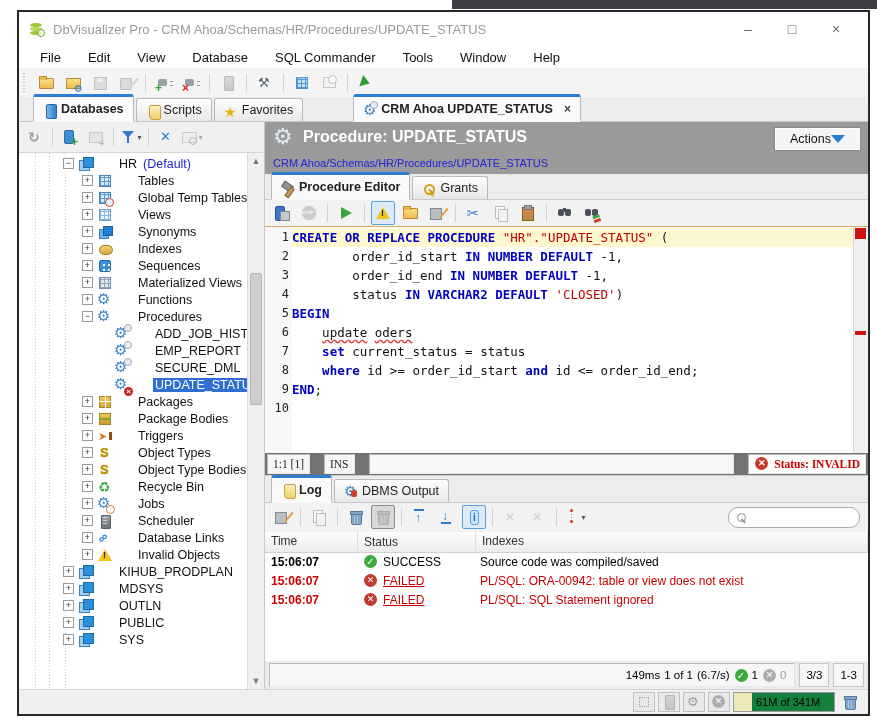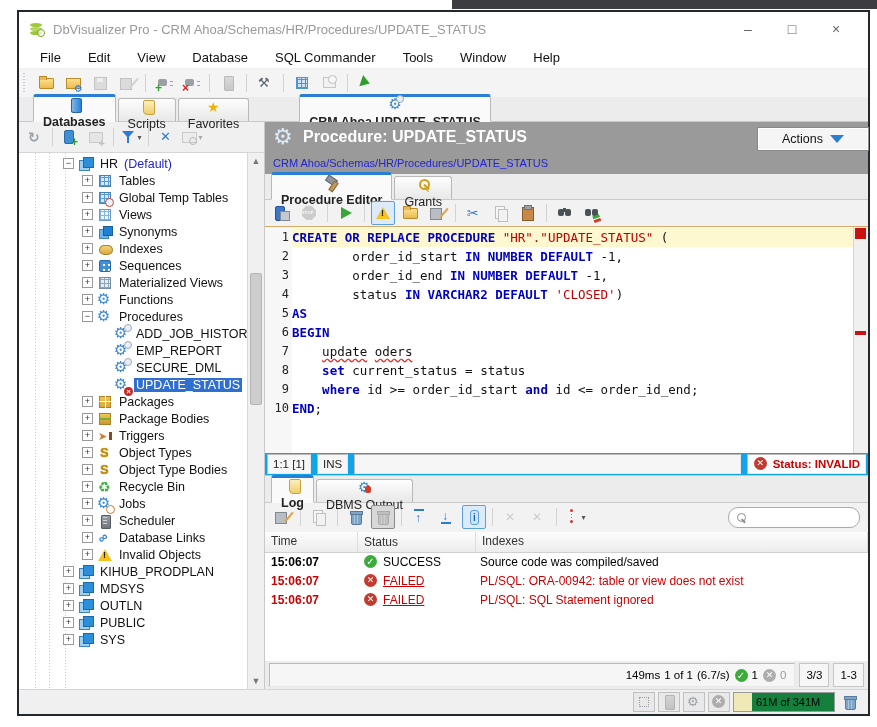--- a/index.html
+++ b/index.html
@@ -124,67 +124,67 @@
   .ic-xred::before{content:"✕";position:absolute;left:1px;top:1px;width:13px;height:13px;background:#c33a2e;border-radius:50%;color:#fff;font-size:9px;font-weight:bold;text-align:center;line-height:13px;}
   .ic-xgrayc::before{content:"✕";position:absolute;left:1px;top:1px;width:13px;height:13px;background:#adadad;border-radius:50%;color:#fff;font-size:9px;font-weight:bold;text-align:center;line-height:13px;}
   .ic-trash::before{content:"";position:absolute;left:3px;top:4px;width:9px;height:10px;background:linear-gradient(90deg,#7fa6c9 0 2px,#a9c4dd 2px 3px,#7fa6c9 3px 5px,#a9c4dd 5px 6px,#7fa6c9 6px);border:1px solid #5a7a9a;border-radius:0 0 2px 2px;}
   .ic-trash::after{content:"";position:absolute;left:2px;top:2px;width:11px;height:2px;background:#7fa6c9;border:1px solid #5a7a9a;}
   .ic-dots::before{content:"";position:absolute;inset:3px;border:1px dotted #9aa0a6;}
   .ic-gear-gray::before{content:"⚙";font-size:13px;line-height:16px;color:#9aa0a6;position:absolute;left:1px;}
   .ic-applogo::before{content:"";position:absolute;left:1px;top:2px;width:12px;height:4px;background:#9ec73a;border-radius:50%;box-shadow:0 4px 0 #b5d45a,0 8px 0 #9ec73a;}
   .ic-applogo::after{content:"";position:absolute;right:0;bottom:0;width:6px;height:6px;border:1.5px solid #7aa02a;border-radius:50%;background:rgba(255,255,255,.6);}
   
   .tabstrip{height:24px;background:#ececec;display:flex;align-items:flex-end;flex:none;border-bottom:1px solid #c9c9c9;padding-left:14px;gap:2px;}
-  .tab{height:22px;display:flex;align-items:center;gap:5px;padding:0 9px;border:1px solid #b9b9b9;border-bottom:none;border-radius:3px 3px 0 0;background:linear-gradient(#fdfdfd,#e8e8e8);font-size:12.5px;color:#222;position:relative;flex-direction:column;}
+  .tab{height:22px;display:flex;align-items:center;gap:5px;padding:0 9px;border:1px solid #b9b9b9;border-bottom:none;border-radius:3px 3px 0 0;background:linear-gradient(#fdfdfd,#e8e8e8);font-size:12.5px;color:#222;position:relative;}
   .tab.active{background:#fafafa;border-top:3px solid #2a7fd4;font-weight:bold;height:24px;margin-bottom:-1px;border-bottom:1px solid #fafafa;}
   .tab .close{margin-left:6px;color:#444;font-size:12px;font-weight:bold;}
   .objtab-gap{width:46px;}
   
   .content{flex:1;display:flex;min-height:0;}
   .sidebar{width:245px;flex:none;display:flex;flex-direction:column;border-right:1px solid #c9c9c9;min-height:0;}
   .tree-toolbar{height:30px;background:#f0f0f0;display:flex;align-items:center;padding-left:4px;gap:2px;flex:none;border-bottom:1px solid #d5d5d5;}
   .treewrap{flex:1;position:relative;background:#fff;min-height:0;overflow:hidden;}
   .tree{position:absolute;inset:0 16px 0 0;overflow:hidden;padding-top:2px;
     background-image:repeating-linear-gradient(to bottom,#c8c8c8 0 1px,transparent 1px 3px),repeating-linear-gradient(to bottom,#c8c8c8 0 1px,transparent 1px 3px),repeating-linear-gradient(to bottom,#c8c8c8 0 1px,transparent 1px 3px);
     background-size:1px 100%,1px 100%,1px 100%;background-position:16px 0,30px 0,46px 0;background-repeat:no-repeat;}
   .trow{height:17px;display:flex;align-items:center;gap:4px;font-size:12.5px;color:#111;white-space:nowrap;}
   .trow .exp{width:9px;height:9px;border:1px solid #9a9a9a;background:#fff;font-size:9px;line-height:8px;text-align:center;color:#333;flex:none;}
   .trow .exp.none{border:none;background:transparent;}
-  .trow .tlabel{padding:0 2px;}
+  .trow .tlabel{padding:0 2px;margin-left:19px;}
   .trow.sel .tlabel{background:#2e6fd0;color:#fff;}
   .tsuffix{color:#2222cc;}
   .vscroll{position:absolute;right:0;top:0;bottom:0;width:16px;background:#f0f0f0;border-left:1px solid #d9d9d9;}
   .varrow{position:absolute;left:0;width:16px;height:16px;color:#777;font-size:9px;text-align:center;line-height:16px;}
   .vthumb{position:absolute;left:2px;right:2px;top:120px;height:130px;background:#cdcdcd;border:1px solid #b5b5b5;border-radius:2px;}
   
   .rpanel{flex:1;display:flex;flex-direction:column;min-width:0;min-height:0;}
   .objheader{height:48px;background:#9a9a9a;flex:none;padding:4px 8px 0 8px;position:relative;}
   .objtitle-row{display:flex;align-items:center;gap:8px;}
   .objtitle{color:#fff;font-weight:bold;font-size:16px;}
   .objheader .ic-gear-big::before{content:"⚙";font-size:22px;color:#dcebf8;line-height:22px;}
   .ic-gear-big{width:22px;height:22px;position:relative;display:inline-block;}
-  .actions-btn{position:absolute;right:0;top:6px;background:#f5f5f5;border:1px solid #fff;outline:1px solid #888;display:flex;align-items:center;gap:7px;padding:3px 23px;font-size:12.5px;color:#111;}
+  .actions-btn{position:absolute;right:8px;top:6px;background:#f5f5f5;border:1px solid #fff;outline:1px solid #888;display:flex;align-items:center;padding:3px 14px;font-size:12.5px;color:#111;}
   .actions-btn .tri{width:0;height:0;border-left:7px solid transparent;border-right:7px solid transparent;border-top:8px solid #2a7fd4;}
   .breadcrumb{color:#2323d8;font-size:11px;margin-top:9px;}
   .subtabs{height:25px;background:#ececec;display:flex;align-items:flex-end;padding-left:6px;gap:2px;flex:none;border-bottom:1px solid #c9c9c9;}
   .edtoolbar{height:26px;background:#f2f2f2;display:flex;align-items:center;padding-left:5px;gap:3px;flex:none;}
   .editor{flex:1.75;display:flex;min-height:0;border-top:1px solid #d8a868;background:#fff;}
   .gutter{width:24px;background:#f7f7f7;color:#222;font-family:"DejaVu Sans Mono","Liberation Mono",monospace;font-size:12px;text-align:right;padding:1px 3px 0 0;flex:none;}
   .gutter div{height:19px;line-height:19px;}
   .codearea{flex:1;font-family:"DejaVu Sans Mono","Liberation Mono",monospace;font-size:12.5px;padding-top:1px;overflow:hidden;}
   .cline{height:19px;line-height:19px;white-space:pre;}
   .cline.hl{background:#fdf8cf;}
   .kw{color:#0000c0;font-weight:bold;}
   .str{color:#c00000;}
   .pl{color:#111;}
   .err{color:#111;text-decoration:underline;text-decoration-style:wavy;text-decoration-color:#e03030;text-underline-offset:2px;}
   .errstrip{width:14px;background:#f0f0f0;border-left:1px solid #d5d5d5;position:relative;flex:none;}
   .errmark-top{position:absolute;left:1px;top:1px;width:11px;height:11px;background:#cc1111;}
   .errmark-mid{position:absolute;left:1px;top:104px;width:11px;height:4px;background:#cc1111;}
-  .edstatus{height:20px;display:flex;flex:none;background:#0ea5e9;gap:6px;padding:1px 2px;font-size:11.5px;align-items:stretch;}
+  .edstatus{height:20px;display:flex;flex:none;background:#737373;gap:14px;padding:1px 2px;font-size:11.5px;align-items:stretch;font-family:Liberation Serif, serif;}
   .scell{border:1px solid #b9b9b9;border-bottom-color:#e8e8e8;border-right-color:#e8e8e8;background:#f6f6f6;display:flex;align-items:center;padding:0 5px;color:#222;}
   .scell.grow{flex:1;}
   .scell.statuscell{color:#cc0000;font-weight:bold;gap:4px;background:#fdfdfd;}
   
   .logtabs{height:26px;background:#ececec;display:flex;align-items:flex-end;padding-left:6px;gap:2px;flex:none;border-top:1px solid #c9c9c9;border-bottom:1px solid #c9c9c9;}
   .logtoolbar{height:29px;background:#f2f2f2;display:flex;align-items:center;padding:0 8px 0 5px;gap:3px;flex:none;}
   .searchbox{margin-left:auto;width:118px;height:19px;border:1px solid #aaa;border-radius:10px;background:#fff;display:flex;align-items:center;padding:0 6px;gap:4px;}
   .searchbox input{border:none;outline:none;flex:1;min-width:0;font-size:11px;background:transparent;}
   .logtable{flex:1;background:#fff;min-height:0;overflow:hidden;font-size:12px;}
   .lhead{display:flex;height:20px;background:linear-gradient(#fdfdfd,#ececec);border-bottom:1px solid #d0d0d0;color:#333;}
@@ -558,21 +558,20 @@
             <div>7</div>
             <div>8</div>
             <div>9</div>
             <div>10</div>
           </div>
         <div class="codearea" id="code">
             <div class="cline hl"><span class="kw">CREATE OR REPLACE PROCEDURE</span><span class="pl"> </span><span class="str">"HR"."UPDATE_STATUS"</span><span class="pl"> (</span></div>
             <div class="cline"><span class="pl">        order_id_start </span><span class="kw">IN NUMBER DEFAULT</span><span class="pl"> -1,</span></div>
             <div class="cline"><span class="pl">        order_id_end </span><span class="kw">IN NUMBER DEFAULT</span><span class="pl"> -1,</span></div>
             <div class="cline"><span class="pl">        status </span><span class="kw">IN VARCHAR2 DEFAULT</span><span class="pl"> </span><span class="str">'CLOSED'</span><span class="pl">)</span></div>
-            <div class="cline"><span class="kw">AS</span></div>
             <div class="cline"><span class="kw">BEGIN</span></div>
             <div class="cline"><span class="pl">    </span><span class="err">update</span><span class="pl"> </span><span class="err">oders</span></div>
             <div class="cline"><span class="pl">    </span><span class="kw">set</span><span class="pl"> current_status = status</span></div>
             <div class="cline"><span class="pl">    </span><span class="kw">where</span><span class="pl"> id &gt;= order_id_start </span><span class="kw">and</span><span class="pl"> id &lt;= order_id_end;</span></div>
             <div class="cline"><span class="kw">END</span><span class="pl">;</span></div>
           </div>
         <div class="errstrip">
           <span class="errmark-top"></span>
           <span class="errmark-mid"></span>
         </div>

